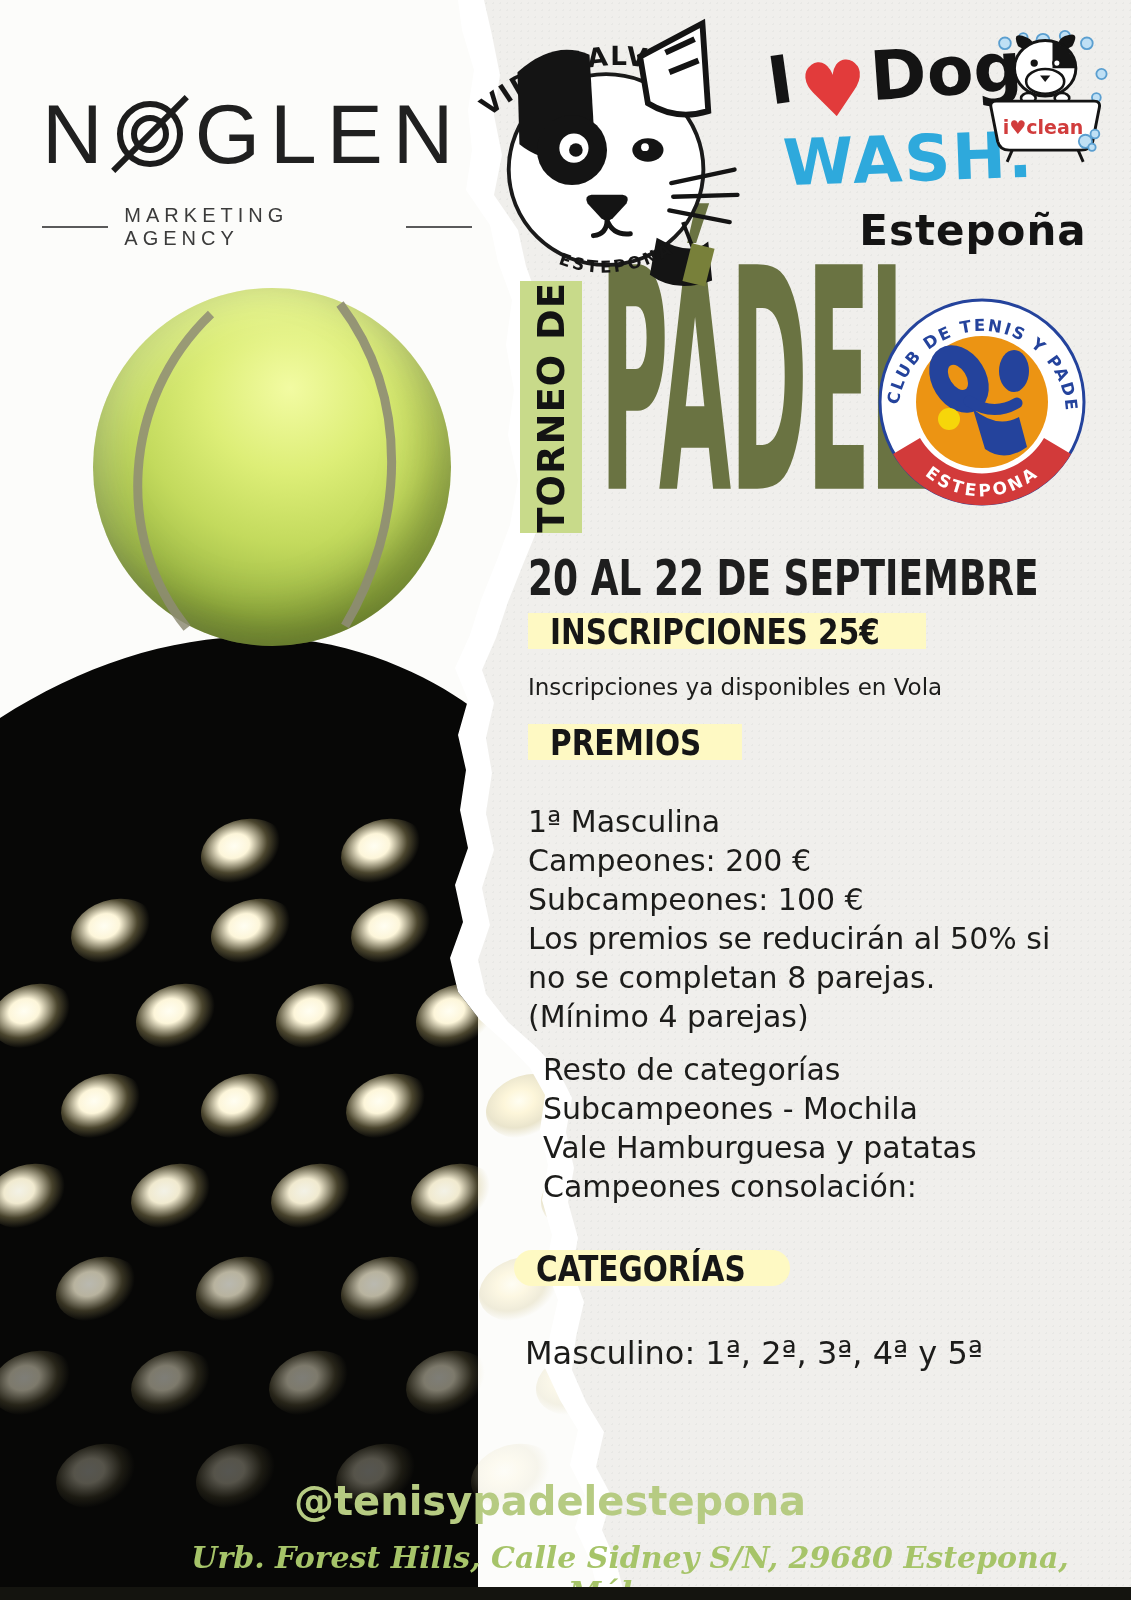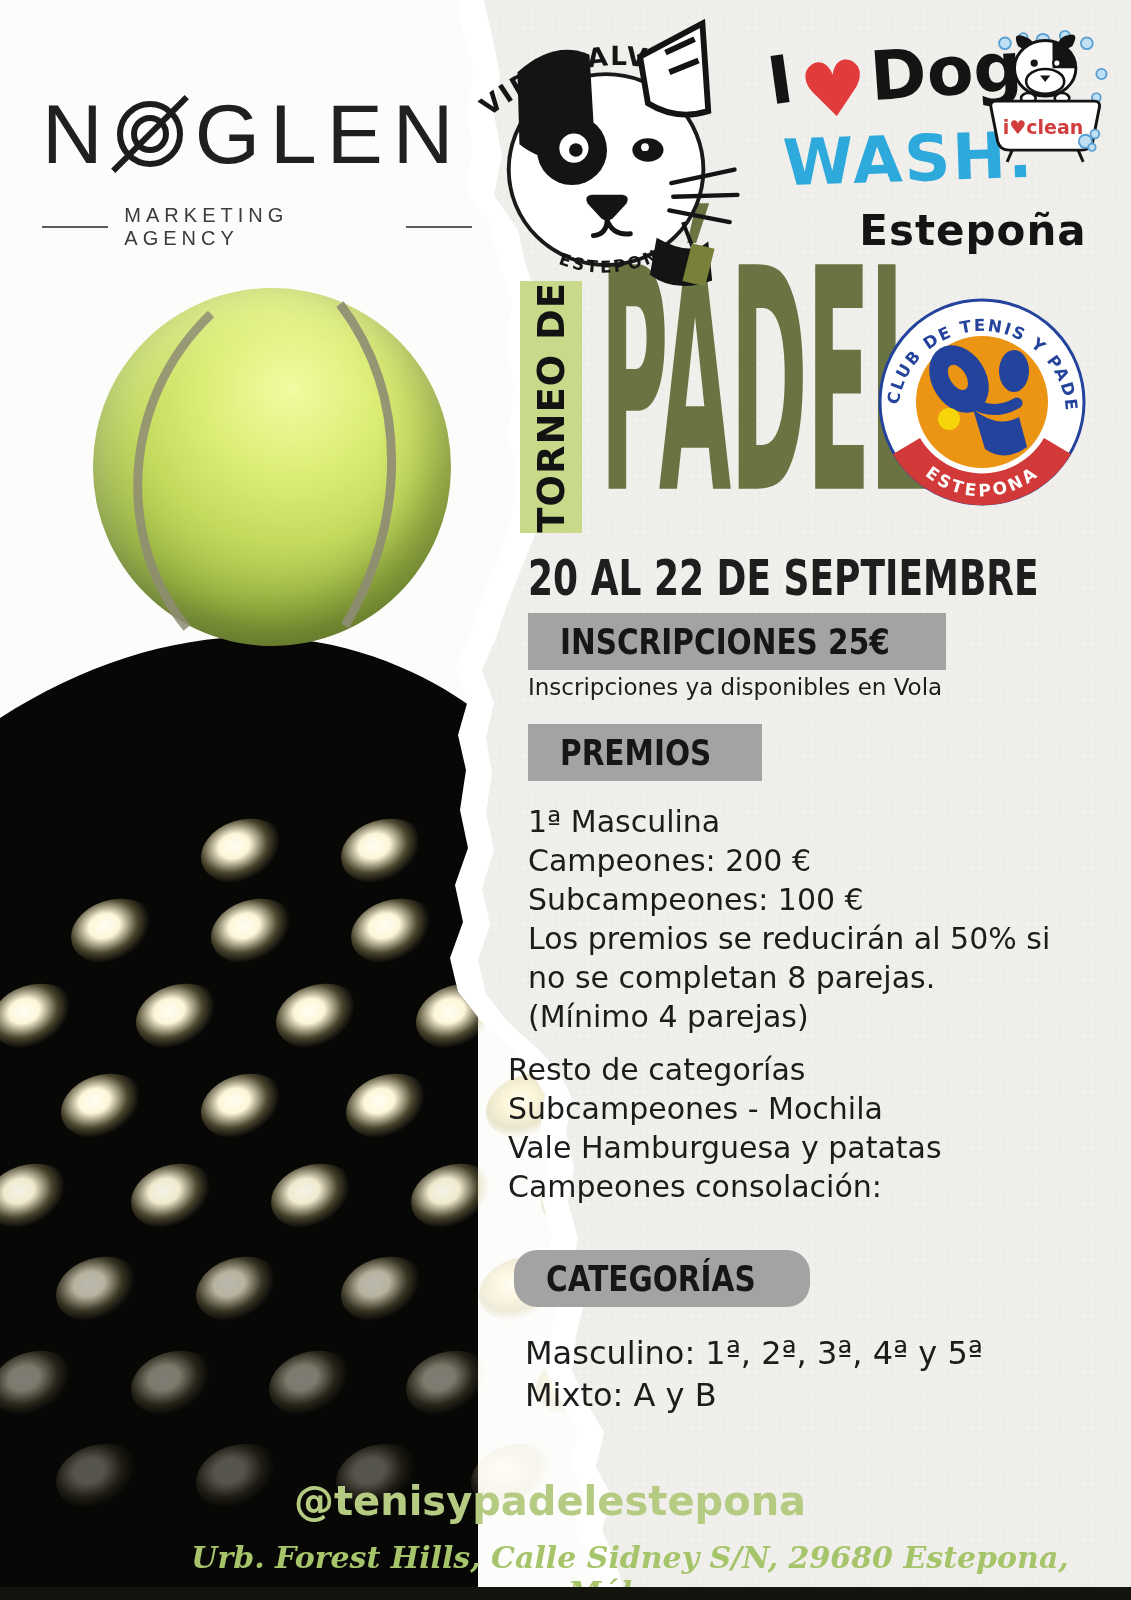--- a/index.html
+++ b/index.html
@@ -44,21 +44,21 @@
   .kicker-strip{left:520px;top:281px;width:62px;height:252px;background:#c8da8a;z-index:5;
     display:flex;align-items:center;justify-content:center;}
   .kicker-strip span{writing-mode:vertical-rl;transform:rotate(180deg);
     font-weight:bold;font-size:37px;letter-spacing:1px;color:#131313;}
   .main-title{left:600px;top:228px;z-index:4;font-weight:bold;font-size:170px;line-height:1;
     letter-spacing:-2px;color:#6a7342;transform:scale(0.55,1.81);transform-origin:left top;white-space:nowrap;}
 
   .date-heading{left:528px;top:549px;z-index:5;font-weight:bold;font-size:50px;color:#1e1e1e;
     transform:scaleX(0.72);transform-origin:left top;white-space:nowrap;}
 
-  .banner{position:absolute;height:57px;background:#a3a3a3;z-index:5;display:flex;align-items:center;padding:0 32px;}
+  .banner{position:absolute;height:36px;background:#fef9c3;z-index:5;display:flex;align-items:center;padding:0 22px;}
   .banner span{font-weight:bold;font-size:36px;color:#161616;transform:scaleX(0.82);transform-origin:left center;white-space:nowrap;}
   .note-line{left:528px;top:674px;z-index:5;font-size:23px;color:#1d1d1b;white-space:nowrap;}
   .body-block{z-index:5;font-size:30px;line-height:39px;color:#1c1c1a;white-space:nowrap;}
 
   
   .handle{left:200px;top:1478px;width:700px;text-align:center;z-index:7;
     font-weight:bold;font-size:40px;color:#b6cb82;}
   .address{left:130px;top:1540px;width:1000px;text-align:center;z-index:7;
     font-family:"DejaVu Serif",serif;font-style:italic;font-weight:bold;font-size:30px;color:#a6c469;}
   .bottom-strip{left:0;bottom:0;width:1131px;height:13px;background:#14140f;z-index:8;}
@@ -252,32 +252,31 @@
     <span>PREMIOS</span>
   </div>
   <div class="abs body-block" style="left:528px;top:802px;">
     <div>1ª Masculina</div>
     <div>Campeones: 200 €</div>
     <div>Subcampeones: 100 €</div>
     <div>Los premios se reducirán al 50% si</div>
     <div>no se completan 8 parejas.</div>
     <div>(Mínimo 4 parejas)</div>
   </div>
-  <div class="abs body-block" style="left:508px;top:1050px;">
+  <div class="abs body-block" style="left:543px;top:1050px;">
     <div>Resto de categorías</div>
     <div>Subcampeones - Mochila</div>
     <div>Vale Hamburguesa y patatas</div>
     <div>Campeones consolación:</div>
   </div>
 
   <div class="banner" style="left:514px;top:1250px;width:232px;border-radius:23px;">
     <span>CATEGORÍAS</span>
   </div>
   <div class="abs body-block" style="left:525px;top:1332px;line-height:42px;font-size:32px;">
     <div>Masculino: 1ª, 2ª, 3ª, 4ª y 5ª</div>
-    <div>Mixto: A y B</div>
   </div>
 
   <div class="abs handle">@tenisypadelestepona</div>
   <div class="abs address">Urb. Forest Hills, Calle Sidney S/N, 29680 Estepona, Málaga</div>
   <div class="abs bottom-strip"></div>
 
 </div>
 
 </body></html>

